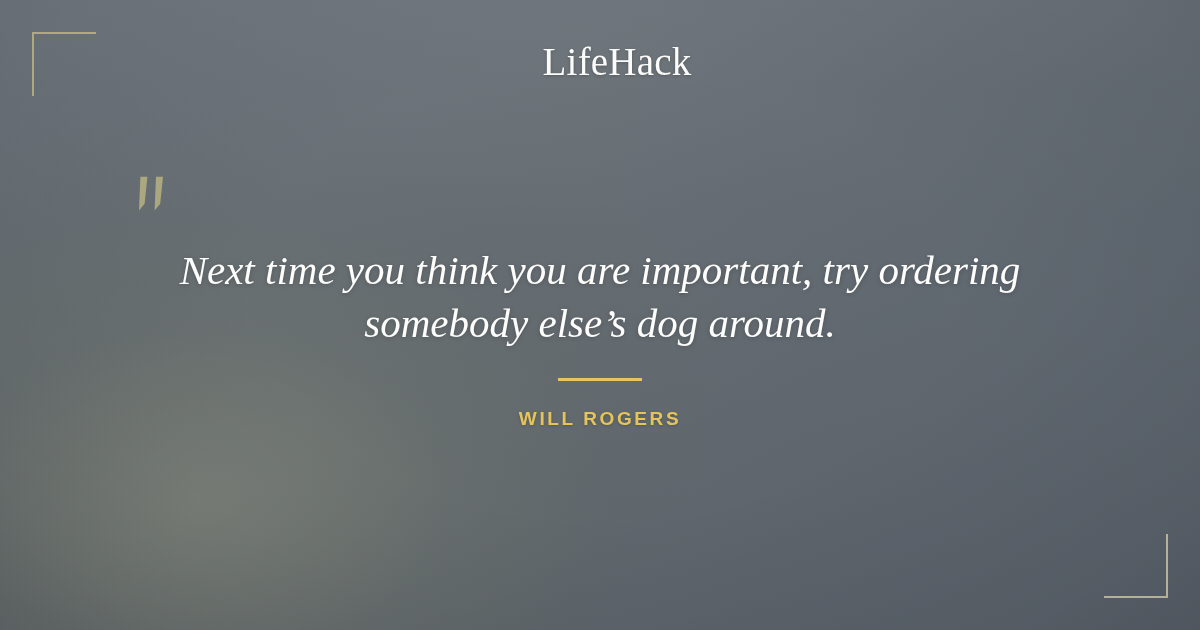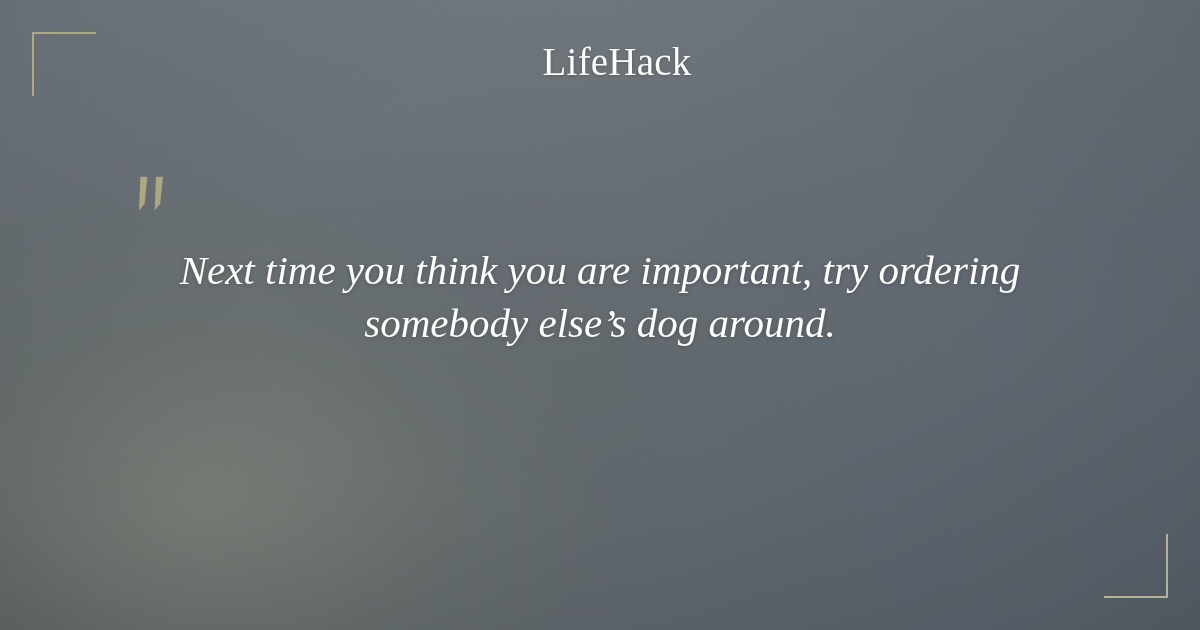--- a/index.html
+++ b/index.html
@@ -191,14 +191,18 @@
 
   <svg class="quote-mark" viewBox="0 0 42 40" aria-hidden="true">
     <path d="M7.4 0.8 L14.4 0.8 L11.6 27.8 L6.0 34.6 Z" fill="#b5b082"></path>
     <path d="M23.0 0.8 L30.0 0.8 L27.2 27.8 L21.6 34.6 Z" fill="#b5b082"></path>
   </svg>
 
   <div class="quote-block">
     <p class="quote-text">Next time you think you are important, try ordering somebody else’s dog around.</p>
   </div>
 
+  <div class="attribution-group">
+    <hr class="divider-rule">
+    <div class="attribution-name">WILL ROGERS</div>
+  </div>
 
 </div>
 
 </body></html>

